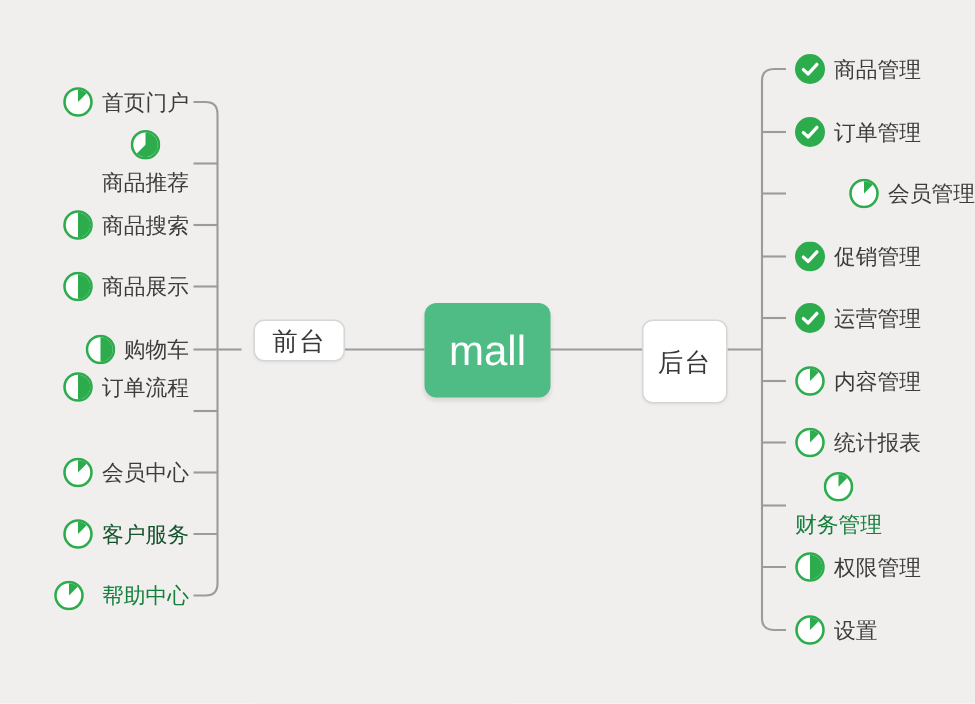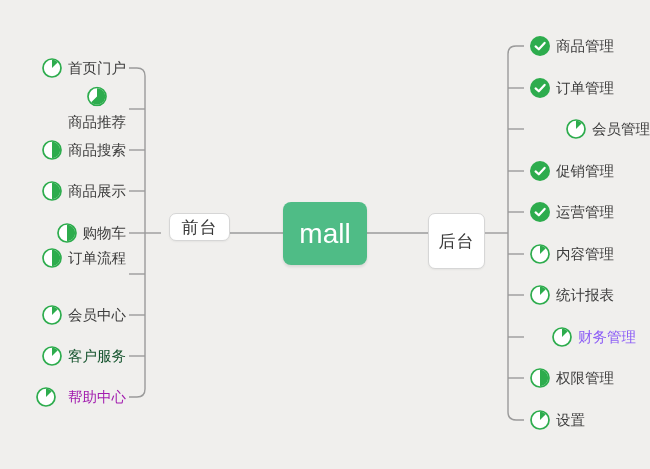--- a/index.html
+++ b/index.html
@@ -124,21 +124,21 @@
       </div>
       <div class="topic" style="top: 356px; right: 524px; color: #14532d;">
         <span class="icon">
           <svg width="20" height="20" viewBox="0 0 20 20">
             <circle cx="10" cy="10" r="9" fill="#ffffff" stroke="#2dac4d" stroke-width="1.7"></circle>
             <path d="M10 10 L10 1.8000000000000007 A8.2 8.2 0 0 1 15.80 4.20 Z" fill="#2dac4d"></path>
           </svg>
         </span>
         <span>客户服务</span>
       </div>
-      <div class="topic" style="top: 397px; right: 524px; color: #a21caf; gap: 12px;">
+      <div class="topic" style="top: 397px; right: 524px; color: #15803d; gap: 12px;">
         <span class="icon">
           <svg width="20" height="20" viewBox="0 0 20 20">
             <circle cx="10" cy="10" r="9" fill="#ffffff" stroke="#2dac4d" stroke-width="1.7"></circle>
             <path d="M10 10 L10 1.8000000000000007 A8.2 8.2 0 0 1 15.80 4.20 Z" fill="#2dac4d"></path>
           </svg>
         </span>
         <span>帮助中心</span>
       </div>
     </div>
   <div id="right-items">
@@ -198,21 +198,21 @@
       </div>
       <div class="topic" style="top: 295px; left: 530px; color: rgb(60, 60, 60);">
         <span class="icon">
           <svg width="20" height="20" viewBox="0 0 20 20">
             <circle cx="10" cy="10" r="9" fill="#ffffff" stroke="#2dac4d" stroke-width="1.7"></circle>
             <path d="M10 10 L10 1.8000000000000007 A8.2 8.2 0 0 1 15.80 4.20 Z" fill="#2dac4d"></path>
           </svg>
         </span>
         <span>统计报表</span>
       </div>
-      <div class="topic" style="top: 337px; left: 552px; color: #8b5cf6;">
+      <div class="topic" style="top: 337px; left: 530px; color: #15803d; flex-direction: column;">
         <span class="icon">
           <svg width="20" height="20" viewBox="0 0 20 20">
             <circle cx="10" cy="10" r="9" fill="#ffffff" stroke="#2dac4d" stroke-width="1.7"></circle>
             <path d="M10 10 L10 1.8000000000000007 A8.2 8.2 0 0 1 15.80 4.20 Z" fill="#2dac4d"></path>
           </svg>
         </span>
         <span>财务管理</span>
       </div>
       <div class="topic" style="top: 378px; left: 530px; color: rgb(60, 60, 60);">
         <span class="icon">

